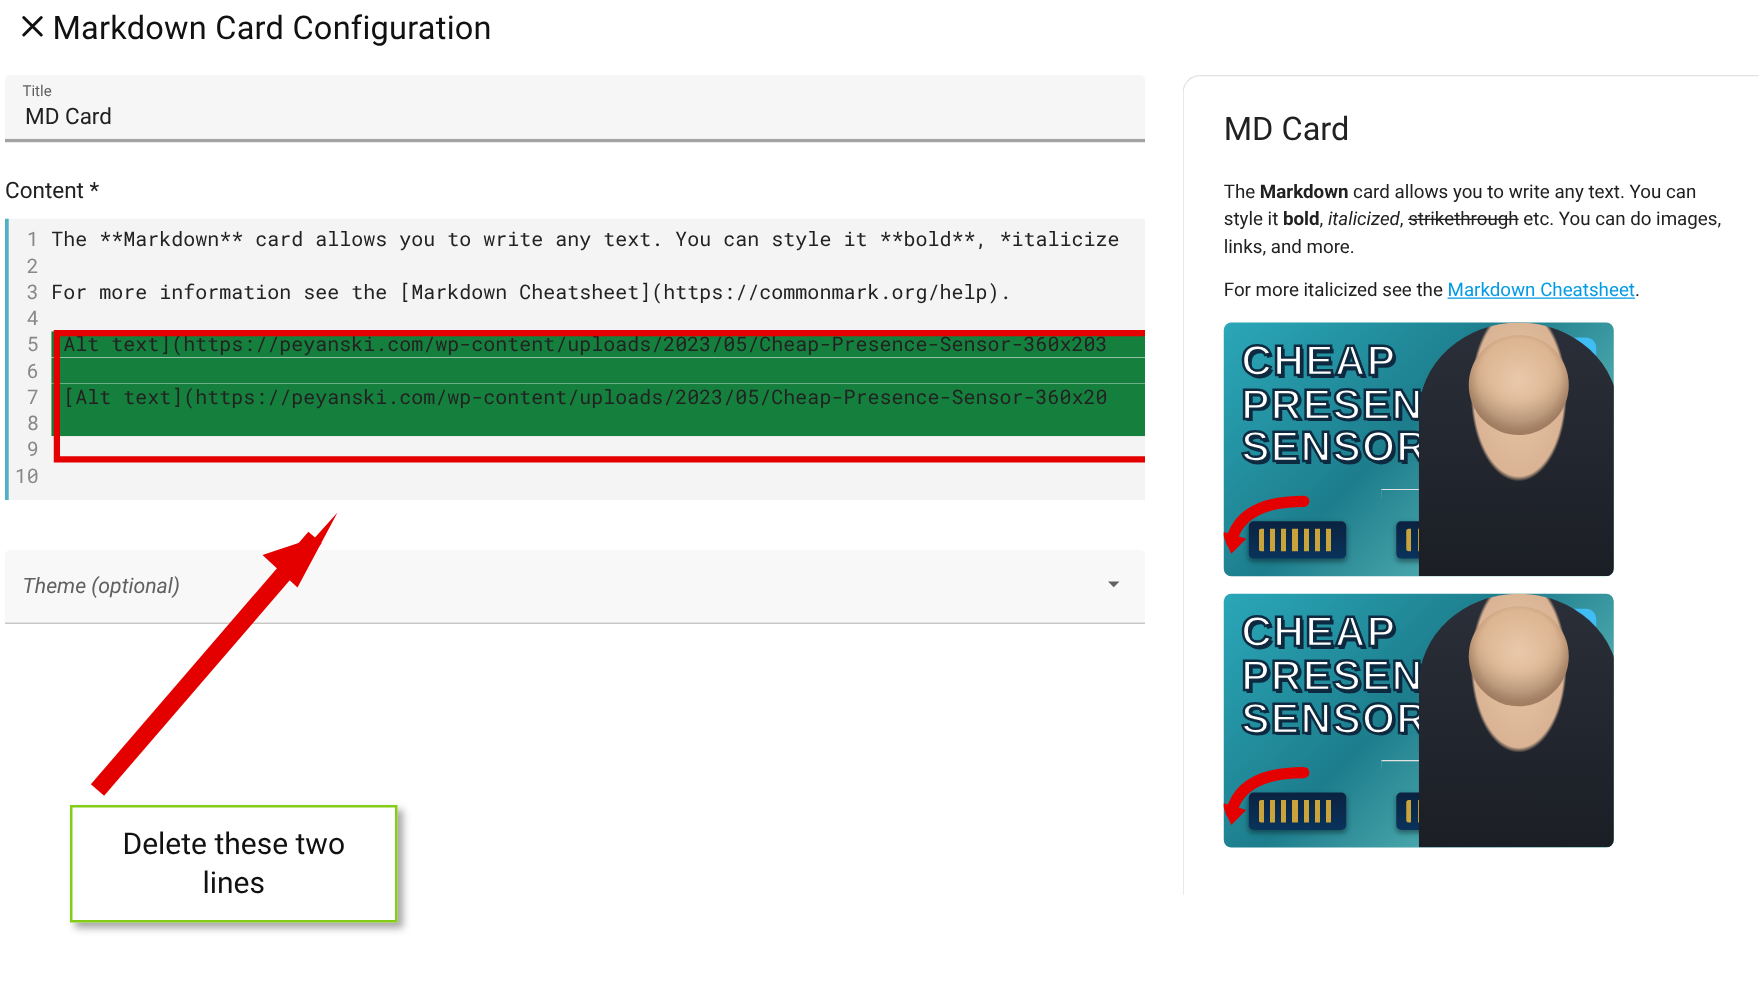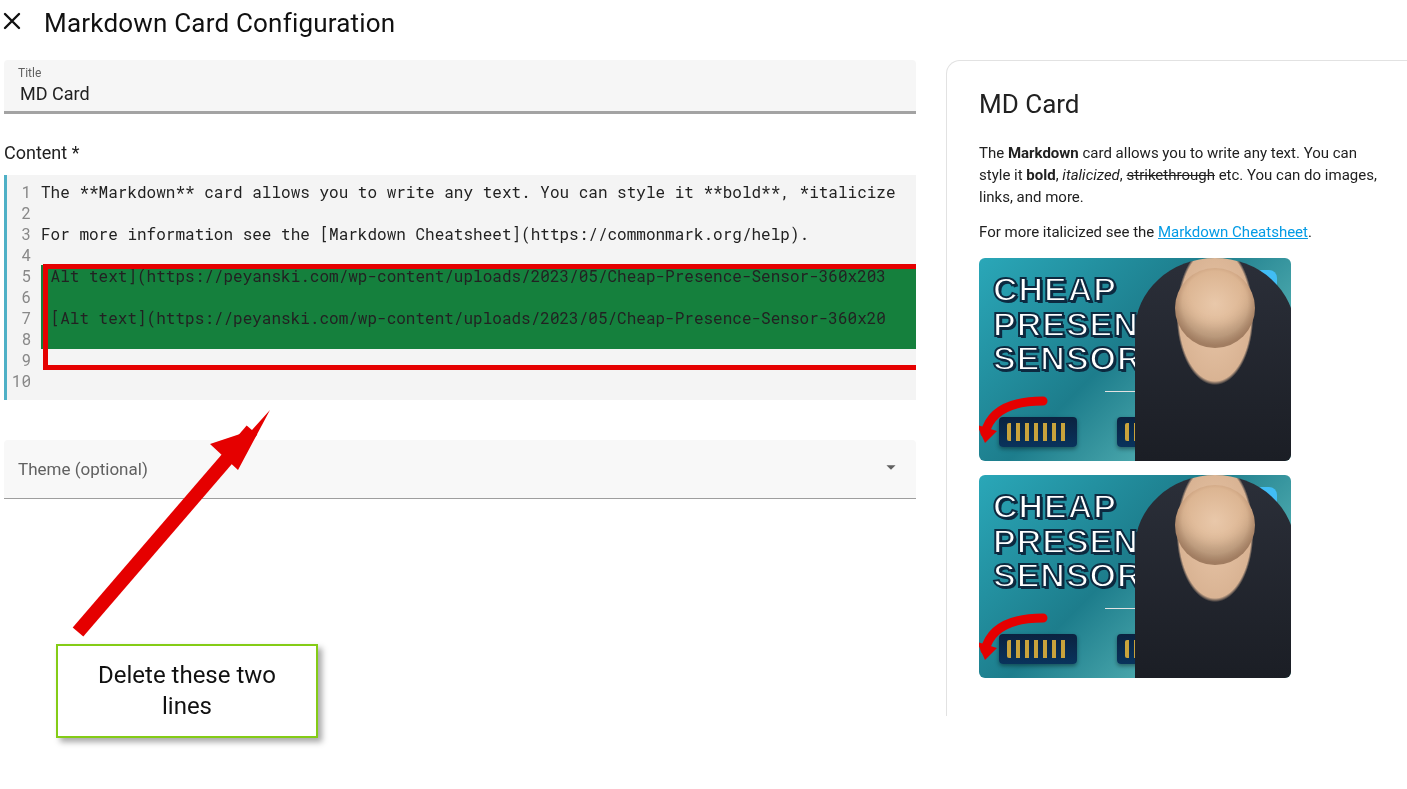--- a/index.html
+++ b/index.html
@@ -1,19 +1,19 @@
 <!DOCTYPE html>
 <html><head>
 <meta charset="utf-8">
 <style>
   * { box-sizing: border-box; }
   html, body { margin:0; padding:0; font-family: Roboto, "Segoe UI", Arial, sans-serif; background:#fff; color:#212121; }
   body { width:1407px; height:789px; overflow:hidden; position:relative; }
 
-  .topbar { display:flex; align-items:center; gap:20px; padding:8px 10px 22px 0; }
+  .topbar { display:flex; align-items:center; gap:4px; padding:8px 10px 22px 14px; }
   .topbar .close svg { width:24px; height:24px; stroke:#111; }
   .topbar h1 { font-size:26px; font-weight:400; margin:0; color:#111; letter-spacing:0.2px; }
 
   .columns { display:flex; gap:30px; padding:0 0 0 4px; }
   .left { width:912px; }
   .right { flex:1; border:1px solid #e2e2e2; border-right:none; border-bottom:none; border-radius:14px 0 0 0; padding:28px 24px 24px 32px; }
 
   
   .field { position:relative; border-bottom:3px solid #a3a3a3; background:#f6f6f6; padding:6px 14px 6px 14px; border-radius:4px 4px 0 0; }
   .field .floating { font-size:12px; color:#616161; }
@@ -25,21 +25,21 @@
   .editor { margin-top:12px; border-left:3px solid #4fb0c6; background:#f4f4f4; display:flex; font-family: "Roboto Mono", Consolas, monospace; font-size:16px; line-height:21px; position:relative; height:225px; overflow:hidden; }
   .gutter { width:30px; text-align:right; color:#888; padding:6px 6px 6px 0; background:#f4f4f4; user-select:none; }
   .gutter div { height:21px; }
   .code { flex:1; padding:6px 0 6px 4px; white-space:pre; color:#222; position:relative; }
   .code .line { height:21px; overflow:hidden; }
   .code .hl { background:#15803d; display:inline-block; width:100%; }
 
   .red-box { position:absolute; border:5px solid #e50000; pointer-events:none; }
 
   
-  .select-field { position:relative; border-bottom:1px solid #9e9e9e; background:#f8f8f8; padding:16px 14px; border-radius:4px 4px 0 0; margin-top:40px; display:flex; align-items:center; justify-content:space-between; }
+  .select-field { position:relative; border-bottom:1px solid #9e9e9e; background:#f8f8f8; padding:16px 14px; border-radius:4px 4px 0 0; margin-top:40px; display:flex; align-items:center; justify-content:space-between;font-style:italic; }
   .select-field .ph { font-size:17px; color:#616161; }
   .select-field svg { width:22px; height:22px; fill:#616161; }
 
   
   .right h2 { font-size:26px; font-weight:400; margin:0 0 24px 0; color:#212121; }
   .right p { font-size:15px; line-height:1.45; margin:0 0 14px 0; color:#212121; }
   .right p .b { font-weight:700; }
   .right p .i { font-style:italic; }
   .right p .s { text-decoration:line-through; }
   .right a { color:#039be5; text-decoration:underline; }

